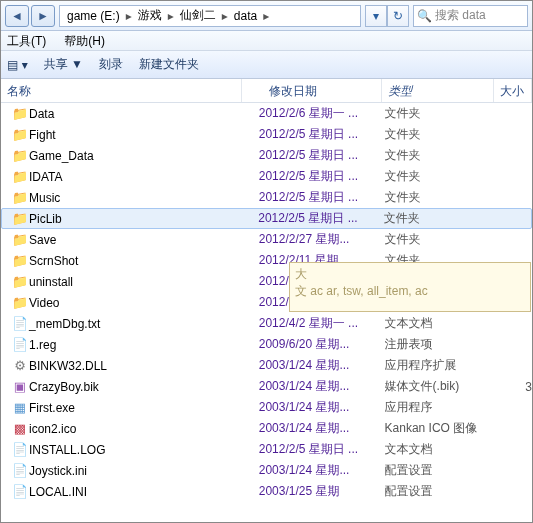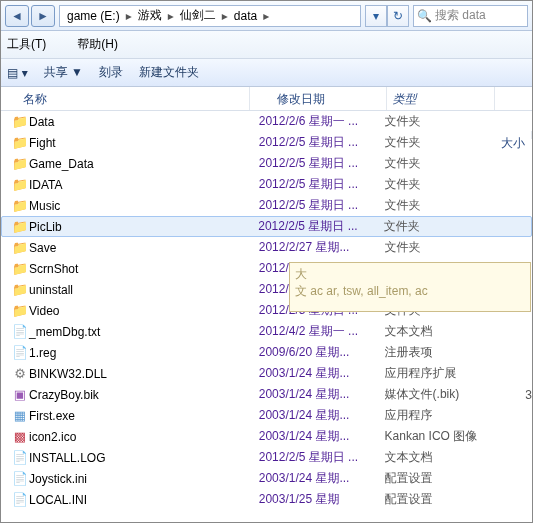--- a/index.html
+++ b/index.html
@@ -8,31 +8,31 @@
 .addressbar { display: flex; align-items: center; height: 30px; background: linear-gradient(#f7fbff,#e6effb); border-bottom: 1px solid #b5c6de; padding: 0 4px; }
 .navbtns { display: flex; gap: 2px; }
 .navbtn { width: 24px; height: 22px; border: 1px solid #7a9bc7; border-radius: 3px; background: linear-gradient(#eef4fc,#dce8f7); display: flex; align-items: center; justify-content: center; color: #3a5c8c; }
 .breadcrumbs { flex: 1; display: flex; align-items: center; height: 22px; border: 1px solid #a3b9d8; background: #fff; margin: 0 4px; padding-left: 4px; }
 .crumb { display: inline-block; padding: 0 3px; cursor: default; }
 .chev { color: #555; padding: 0 3px; }
 .refresh, .drop { width: 22px; height: 22px; border: 1px solid #a3b9d8; background: linear-gradient(#fcfdff,#e9f0fa); display: flex; align-items: center; justify-content: center; color: #2a5fa0; }
 .searchbox { width: 115px; height: 22px; border: 1px solid #a3b9d8; background: #fff; display: flex; align-items: center; padding: 0 3px; color: #888; }
 .searchbox .sicon { color: #4a74b0; margin-right: 3px; }
 
-.menubar { display: flex; height: 28px; align-items: center; padding: 0 6px; gap: 31px; background: linear-gradient(#f7fbff,#ebf2fa); border-bottom: 1px solid #cfd9e7; }
+.menubar { display: flex; height: 20px; align-items: flex-end; padding: 0 6px; gap: 18px; background: linear-gradient(#f7fbff,#ebf2fa); border-bottom: 1px solid #cfd9e7; }
 
 .toolbar { display: flex; align-items: center; height: 28px; background: linear-gradient(#f3f8ff,#dee9fb); border-bottom: 1px solid #bcc9dd; padding: 0 6px; gap: 16px; color: #1f3b64; }
 .toolbar .ti { display: flex; align-items: center; gap: 3px; }
 
-.header { display: flex; height: 24px; border-bottom: 1px solid #d9e0ea; background: #fff; padding-left: 16px; }
+.header { display: flex; height: 24px; border-bottom: 1px solid #d9e0ea; background: #fff; }
 .header div { border-right: 1px solid #e2e7ee; padding: 4px 6px; color: #2b4b83; }
 .col-name { width: 260px; }
 .col-date { width: 128px; margin-left: 21px; }
 .col-type { width: 120px; font-style: italic; }
-.col-size { width: 40px; margin-top: 44px; }
+.col-size { width: 40px; }
 
 .list { overflow: hidden; }
 .row { display: flex; height: 21px; align-items: center; padding-left: 10px; position: relative; }
 .row.hover { background: #e6f0fb; border: 1px solid #a5c7f2; border-radius: 2px; padding-left: 9px; }
 .icon { width: 18px; font-size: 13px; display: inline-block; text-align: center; }
 .fnamecell { width: 252px; display: flex; align-items: center; overflow: hidden; white-space: nowrap; }
 .fdate { width: 128px; color: #4c1d95; overflow: hidden; white-space: nowrap; }
 .ftype { width: 120px; color: #555; overflow: hidden; white-space: nowrap; }
 .fsize { width: 30px; color: #555; text-align: right; }
 

